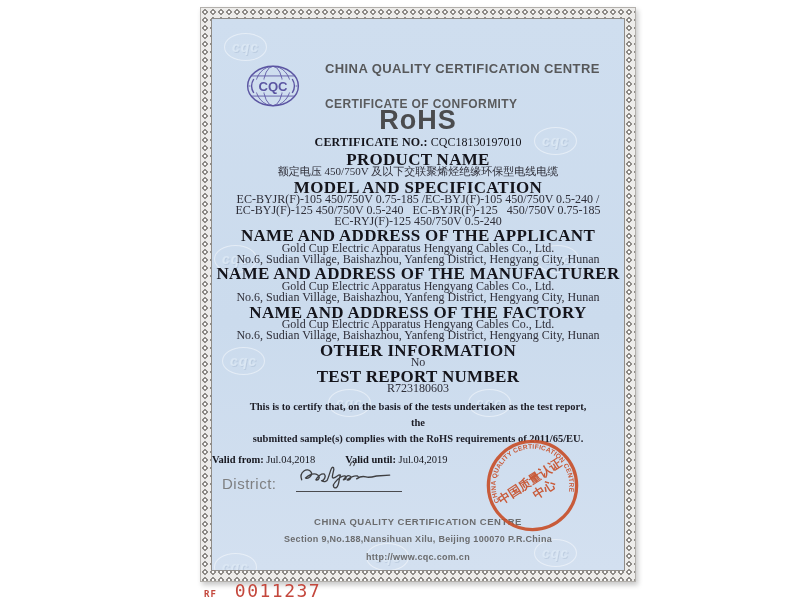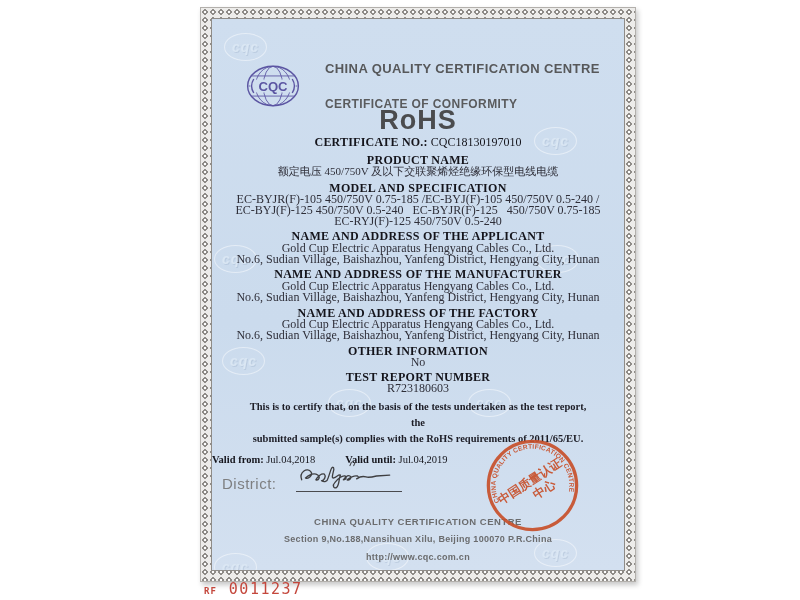--- a/index.html
+++ b/index.html
@@ -36,44 +36,44 @@
   .content{position:relative;z-index:1;}
   
   .header-row{display:flex;align-items:center;gap:24px;padding-left:33px;margin-top:42px;text-align:left;}
   .logo-svg{width:56px;height:46px;flex:0 0 auto;}
   .org-line{font:bold 13px "Liberation Sans",sans-serif;color:#57585a;letter-spacing:.4px;}
   .doc-line{font:bold 12px "Liberation Sans",sans-serif;color:#5a5b5d;letter-spacing:.4px;margin-top:21px;}
   .rohs{font:bold 27px "Liberation Sans",sans-serif;color:#4b4c4e;letter-spacing:1px;margin-top:-4px;line-height:26px;}
   .certno{font-size:12px;color:#15151c;margin-top:3px;line-height:12.5px;}
   .certno .lbl{font-weight:bold;letter-spacing:.2px;}
   
-  .sec-title{font-weight:bold;font-size:12px;line-height:12.5px;color:#14141b;letter-spacing:.3px;margin-top:5px;}
+  .sec-title{font-weight:bold;font-size:17px;line-height:12.5px;color:#14141b;letter-spacing:.3px;margin-top:5px;}
   .sec-title.mt{margin-top:4px;}
   .sec-line{font-size:12px;line-height:10.8px;color:#2e2e38;white-space:pre-wrap;}
   .sec-line.zh{font-size:11px;line-height:11.5px;}
   .statement{font-weight:bold;font-size:10.5px;line-height:16px;color:#1d1d26;width:352px;margin:5px auto 0;}
   .valid-row{display:flex;gap:30px;margin-top:7px;font-size:10.5px;color:#15151c;}
   .valid-row .lbl{font-weight:bold;}
   
   .president{position:absolute;left:10px;top:456px;font:15px "Liberation Sans",sans-serif;color:#7e7f81;letter-spacing:.5px;z-index:1;}
   .sig-wrap{position:absolute;left:84px;top:438px;width:108px;z-index:1;text-align:left;}
   .sig-svg{width:106px;height:38px;display:block;}
   .sig-line{border-bottom:1px solid #4a4a4e;width:106px;margin-top:-4px;}
   
   .stamp{position:absolute;left:272px;top:418px;width:97px;height:97px;z-index:3;opacity:.92;}
   
   .footer{position:absolute;left:0;right:0;top:497px;z-index:1;}
   .footer .f-org{font:bold 9.5px "Liberation Sans",sans-serif;color:#6b6c6e;letter-spacing:.5px;}
   .footer .f-addr{font:bold 9px "Liberation Sans",sans-serif;color:#6b6c6e;letter-spacing:.3px;margin-top:7px;}
   .footer .f-web{font:bold 9px "Liberation Sans",sans-serif;color:#6b6c6e;letter-spacing:.3px;margin-top:8px;}
   
-  .serial{position:absolute;left:204px;top:580px;display:flex;align-items:baseline;gap:12px;
+  .serial{position:absolute;left:204px;top:580px;display:flex;align-items:baseline;gap:18px;
     font-family:"DejaVu Sans Mono","Liberation Mono",monospace;color:#c4473c;}
   .serial .pfx{font-size:9px;font-weight:bold;letter-spacing:1px;}
-  .serial .num{font-size:15px;letter-spacing:1.5px;}
+  .serial .num{font-size:18px;letter-spacing:1.5px;}
 </style>
 </head>
 <body>
 
 <div class="cert-frame">
   <div class="cert-inner">
 
     <span class="wm" style="left:12px;top:14px;">cqc</span>
     <span class="wm" style="left:322px;top:108px;">cqc</span>
     <span class="wm" style="left:2px;top:226px;">cqc</span>

